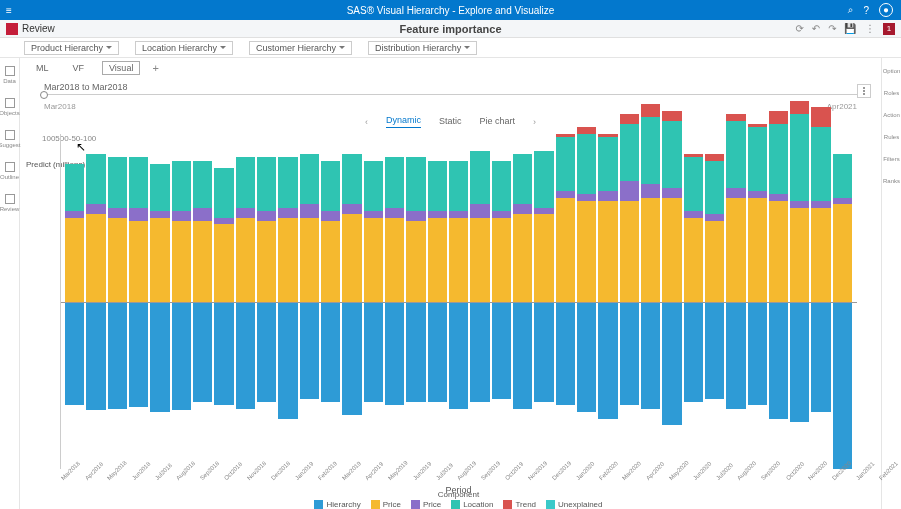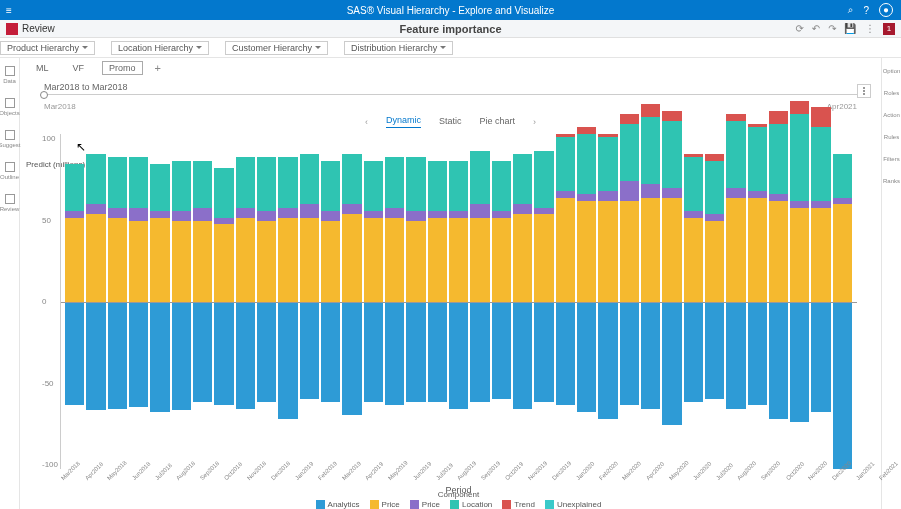--- a/index.html
+++ b/index.html
@@ -6,21 +6,21 @@
 body{width:901px;height:509px;background:#fff;overflow:hidden;font-size:10px;color:#333}
 .topbar{height:20px;background:#0378cd;color:#fff;display:flex;align-items:center;justify-content:center;position:relative;font-size:10px}
 .topbar .right{position:absolute;right:8px;display:flex;gap:10px;align-items:center}
 .topbar .left{position:absolute;left:6px}
 .circ{width:14px;height:14px;border:1px solid #fff;border-radius:50%;display:flex;align-items:center;justify-content:center;font-size:9px}
 .editbar{height:18px;background:#f4f6f8;border-bottom:1px solid #e0e0e0;display:flex;align-items:center;padding:0 6px;font-size:10px;position:relative}
 .editbar .pencil{width:12px;height:12px;background:#c41e3a;margin-right:4px}
 .editbar .title{position:absolute;left:50%;transform:translateX(-50%);font-weight:bold;font-size:11px;color:#444}
 .editbar .ricons{position:absolute;right:6px;display:flex;gap:8px;align-items:center;color:#888}
 .badge{width:12px;height:12px;background:#a6192e;color:#fff;display:flex;align-items:center;justify-content:center;font-size:8px}
-.filterbar{height:20px;display:flex;align-items:center;gap:16px;border-bottom:1px solid #e5e5e5}
+.filterbar{height:20px;display:flex;align-items:center;gap:16px;padding-left:24px;border-bottom:1px solid #e5e5e5}
 .fbtn{border:1px solid #ccc;padding:1px 6px;font-size:9px;color:#555;background:#fff;display:flex;align-items:center;gap:3px}
 .caret{width:0;height:0;border-left:3px solid transparent;border-right:3px solid transparent;border-top:3px solid #777}
 .body{display:flex;height:451px}
 .leftnav{width:20px;border-right:1px solid #e5e5e5;display:flex;flex-direction:column;align-items:center;gap:14px;padding-top:8px;color:#888;font-size:6px}
 .leftnav .it{display:flex;flex-direction:column;align-items:center;gap:2px}
 .leftnav .ic{width:10px;height:10px;border:1px solid #999}
 .rightnav{width:20px;border-left:1px solid #e5e5e5;display:flex;flex-direction:column;align-items:center;gap:14px;padding-top:8px;color:#888;font-size:6px}
 .rightnav .it{display:flex;flex-direction:column;align-items:center;gap:2px}
 .main{flex:1;display:flex;flex-direction:column}
 .tabs{height:20px;display:flex;align-items:center;gap:12px;padding-left:10px;font-size:9px;color:#666}
@@ -30,21 +30,21 @@
 .range{font-size:9px;color:#666;padding:4px 0 0 24px}
 .tl{height:8px;margin:2px 24px 0;background:linear-gradient(#fff,#fff);border-top:1px solid #ccc;position:relative}
 .tl .knob{position:absolute;left:-4px;top:-4px;width:8px;height:8px;border:1px solid #888;border-radius:50%;background:#fff}
 .tlabels{display:flex;justify-content:space-between;margin:0 24px;font-size:8px;color:#999}
 .viewtabs{display:flex;justify-content:center;gap:18px;font-size:9px;color:#666;margin-top:4px;align-items:center}
 .vt{padding-bottom:2px}
 .vt.active{color:#0378cd;border-bottom:1px solid #0378cd}
 .chev{color:#999}
 .ylabel{position:absolute;left:26px;top:160px;font-size:8px;color:#555}
 .chartwrap{flex:1;position:relative;margin:6px 24px 0 40px}
-.yaxis{position:absolute;left:-18px;top:0;bottom:40px;width:16px;display:flex;flex-direction:column;justify-content:space-between;font-size:8px;color:#888;text-align:left}
+.yaxis{position:absolute;left:-18px;top:0;bottom:40px;width:16px;display:flex;flex-direction:row;justify-content:space-between;font-size:8px;color:#888;text-align:center}
 .plot{position:absolute;left:0;right:0;top:0;bottom:40px;border-left:1px solid #ccc}
 .zero{position:absolute;left:0;right:0;height:1px;background:#999}
 .bars{position:absolute;left:4px;right:4px;top:0;bottom:0;display:flex;align-items:stretch;gap:1px}
 .barcol{flex:1;position:relative}
 .seg{position:absolute;left:0;right:1px}
 .xaxis{position:absolute;left:0;right:0;bottom:28px;height:12px;display:flex}
 .xl{flex:1;font-size:6px;color:#888;transform:rotate(-45deg);transform-origin:left top;white-space:nowrap;margin-top:8px}
 .xlabel{position:absolute;left:0;right:0;bottom:14px;text-align:center;font-size:9px;color:#555}
 .legend{position:absolute;left:0;right:0;bottom:0;display:flex;flex-direction:column;align-items:center;font-size:8px;color:#555}
 .lrow{display:flex;gap:10px;margin-top:1px}
@@ -120,21 +120,21 @@
       </div>
       <div class="it">
         <div class="ic"></div>
         <span>Review</span>
       </div>
     </div>
   <div class="main">
     <div class="tabs" id="tabs">
         <span class="tab">ML</span>
         <span class="tab">VF</span>
-        <span class="tab active">Promo</span>
+        <span class="tab active">Visual</span>
         <span class="plus">+</span>
       </div>
     <div class="range">Mar2018 to Mar2018</div>
     <div class="tl">
         <div class="knob"></div>
       </div>
     <div class="tlabels">
         <span>Mar2018</span>
         <span>Apr2021</span>
       </div>
@@ -431,21 +431,21 @@
           <div class="xl">Dec2020</div>
           <div class="xl">Jan2021</div>
           <div class="xl">Feb2021</div>
         </div>
       <div class="xlabel">Period</div>
       <div class="legend">
         <div>Component</div>
         <div class="lrow" id="legend">
             <div class="lit">
               <span class="sw" style="background:#2e9bd6"></span>
-              <span>Analytics</span>
+              <span>Hierarchy</span>
             </div>
             <div class="lit">
               <span class="sw" style="background:#f5b92f"></span>
               <span>Price</span>
             </div>
             <div class="lit">
               <span class="sw" style="background:#8b6fc9"></span>
               <span>Price</span>
             </div>
             <div class="lit">

